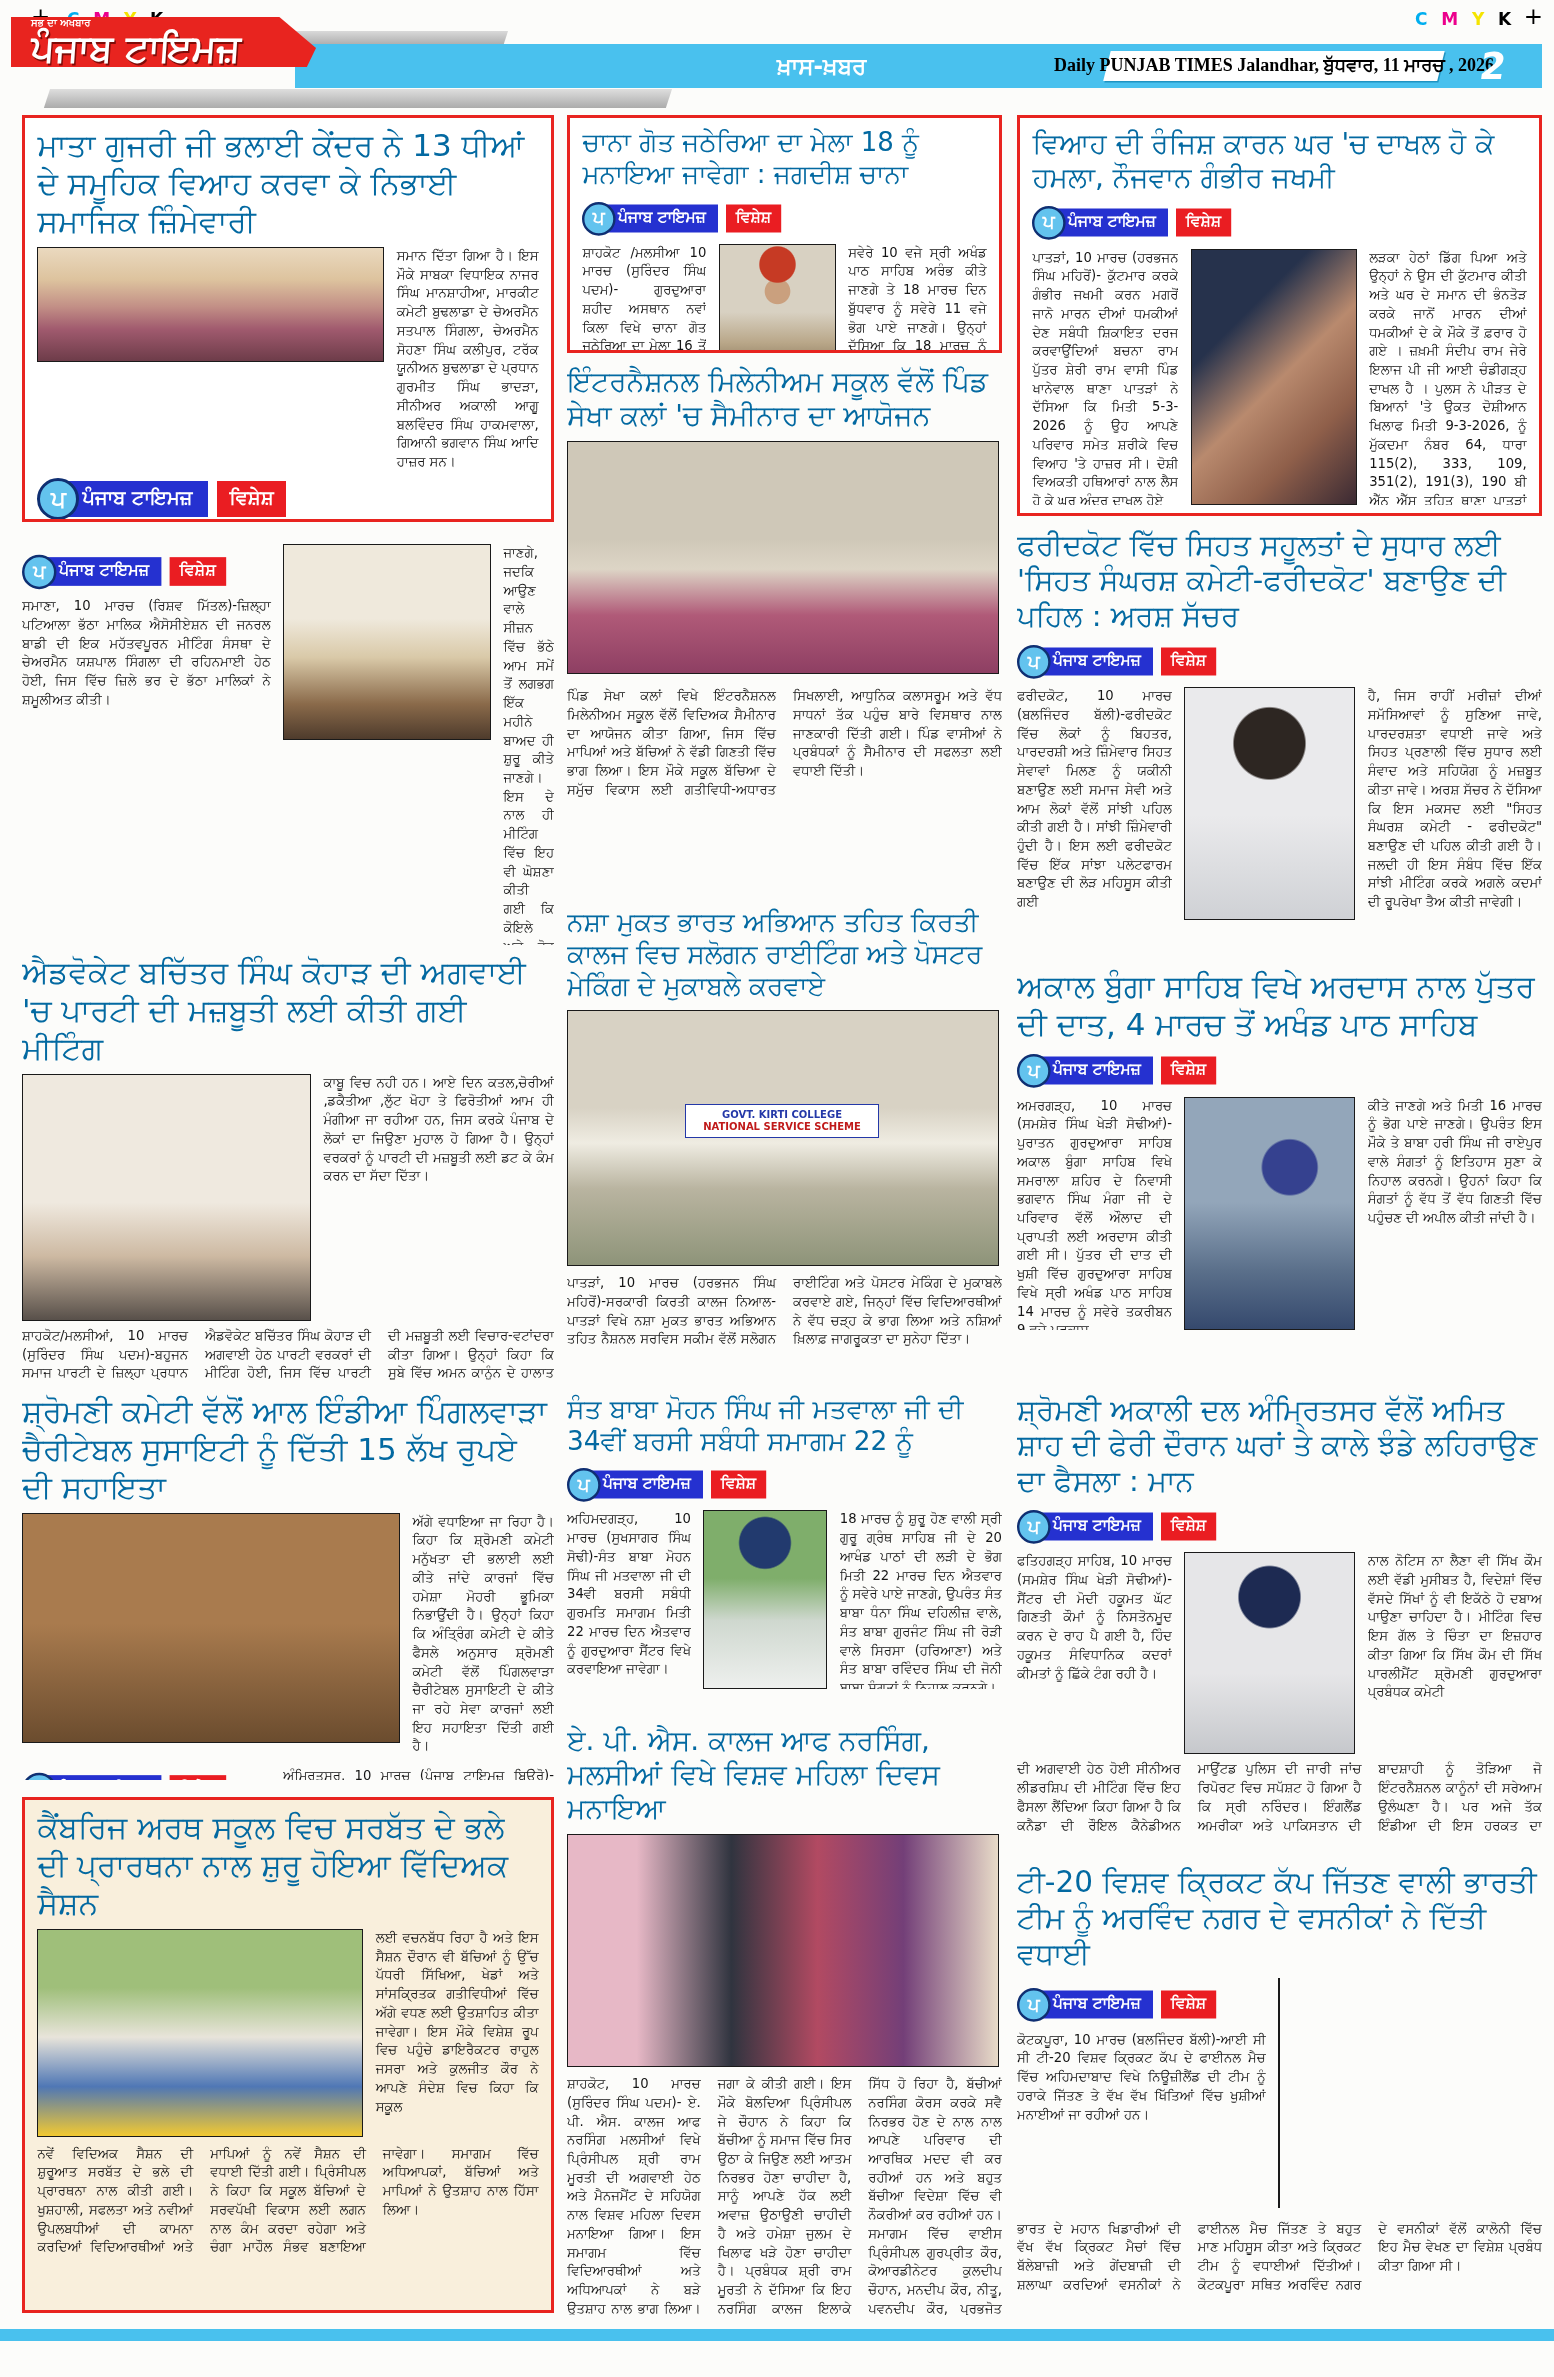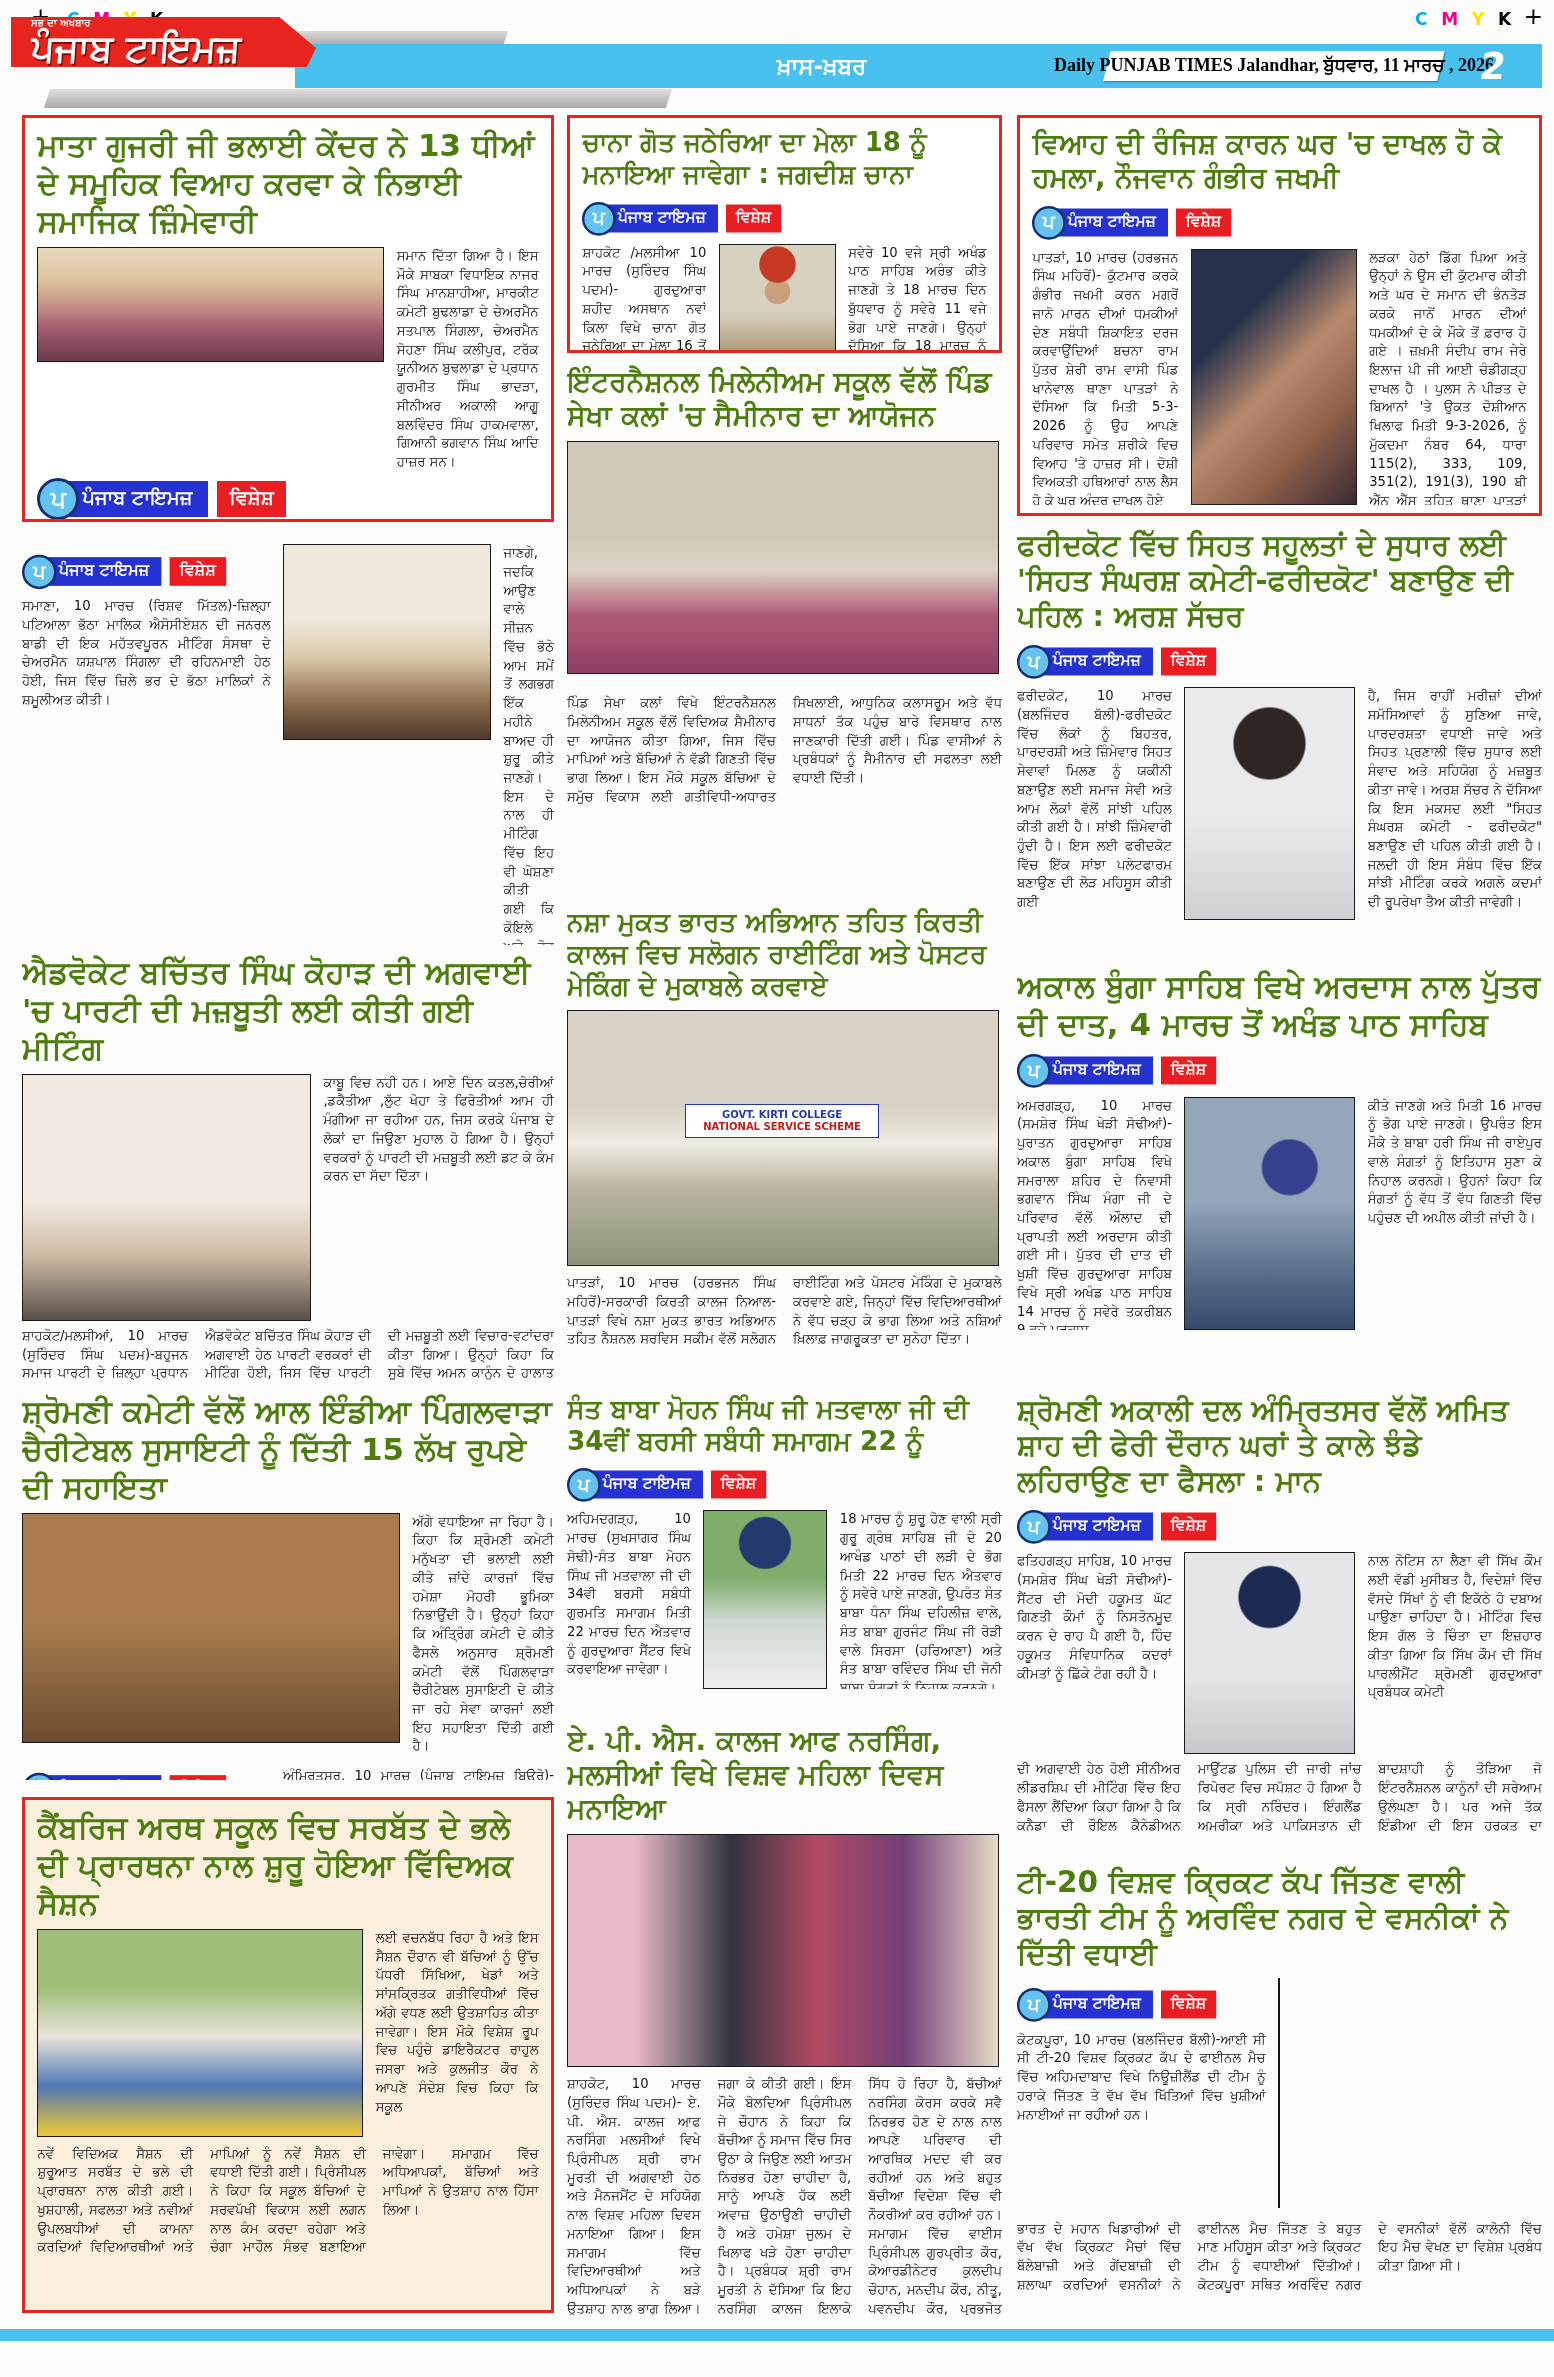--- a/index.html
+++ b/index.html
@@ -1,21 +1,21 @@
 <!DOCTYPE html>
 <html style="font-size:12.4px"><head>
 <meta charset="utf-8">
 <style>
   *{box-sizing:border-box;margin:0;padding:0}
   html,body{background:#6e6e6e}
   .page{position:relative;width:1554px;height:2377px;margin:0 auto;background:#fcfcfa;
         font-family:"DejaVu Sans","Liberation Sans",sans-serif;color:#111;overflow:hidden}
   .abs{position:absolute}
   .art{position:absolute;overflow:hidden}
-  .hl{font-weight:700;color:#4d7c0f;line-height:1.22}
+  .hl{font-weight:400;color:#0369a1;line-height:1.22}
   .sub{font-weight:600;font-style:italic;font-size:20px;margin-top:6.2px;color:#1b1b1b}
   .bt{font-size:13.2px;line-height:1.42;text-align:justify;color:#151515}
   .row{display:flex;gap:12.4px;align-items:flex-start;margin-top:6.2px}
   .grow{flex:1 1 auto;min-width:0}
   .c2{column-count:2;column-gap:17px}
   .c3{column-count:3;column-gap:17px}
   .ph{border:1.6px solid #1a1a1a;position:relative;overflow:hidden;flex:0 0 auto}
   .boxed{border:3.1px solid #e8241f;background:#fff;padding:9.3px 12.4px}
   .cream{background:#f9efdc}
   .badge{display:flex;align-items:center;margin:7.8px 0 6.2px;height:39px}
@@ -171,21 +171,21 @@
     <div class="row" style="margin-top:1.6px">
       <div class="bt" style="flex:0 0 124px;height:124px;overflow:hidden">ਸ਼ਾਹਕੋਟ /ਮਲਸੀਆ 10 ਮਾਰਚ (ਸੁਰਿੰਦਰ ਸਿੰਘ ਪਦਮ)- ਗੁਰਦੁਆਰਾ ਸ਼ਹੀਦ ਅਸਥਾਨ ਨਵਾਂ ਕਿਲਾ ਵਿਖੇ ਚਾਨਾ ਗੋਤ ਜਠੇਰਿਆ ਦਾ ਮੇਲਾ 16 ਤੋਂ 18 ਮਾਰਚ ਤੱਕ ਬੜੀ ਸ਼ਰਧਾ ਭਾਵਨਾ ਨਾਲ ਮਨਾਇਆ ਜਾ ਰਿਹਾ ਹੈ। ਗੁਰਦੁਆਰਾ ਪ੍ਰਬੰਧਕ ਕਮੇਟੀ ਦੇ ਪ੍ਰਧਾਨ ਜਗਦੀਸ਼ ਸਿੰਘ ਚਾਨਾ ਨੇ ਦੱਸਿਆ ਕਿ 16 ਮਾਰਚ ਦਿਨ ਸੋਮਵਾਰ ਨੂੰ</div>
       <div class="ph p-redturban" style="width:117px;height:124px"></div>
       <div class="bt grow" style="height:124px;overflow:hidden">ਸਵੇਰੇ 10 ਵਜੇ ਸ੍ਰੀ ਅਖੰਡ ਪਾਠ ਸਾਹਿਬ ਅਰੰਭ ਕੀਤੇ ਜਾਣਗੇ ਤੇ 18 ਮਾਰਚ ਦਿਨ ਬੁੱਧਵਾਰ ਨੂੰ ਸਵੇਰੇ 11 ਵਜੇ ਭੋਗ ਪਾਏ ਜਾਣਗੇ। ਉਨ੍ਹਾਂ ਦੱਸਿਆ ਕਿ 18 ਮਾਰਚ ਨੂੰ ਭੋਗ ਪੈਣ ਉਪਰੰਤ ਦੀਵਾਨ ਸਜਾਇਆ ਜਾਵੇਗਾ। ਜਿਸ ਵਿਚ ਕੀਰਤਨੀ ਜਥਾ ਭਾਈ ਸੁਖਦੇਵ ਸਿੰਘ ਸ਼ਾਹਕੋਟੀ ਤੇ ਭਾਈ ਸਤਨਾਮ ਸਿੰਘ ਸਿਦਕੀ ਵੱਲੋਂ ਸ਼ਬਦ ਦੀ ਵਿਆਖਿਆ ਕੀਤੀ ਜਾਵੇਗੀ। ਉਪਰੰਤ ਗੁਰੂ ਕਾ ਲੰਗਰ ਅਟੁੱਟ ਵਰਤੇਗਾ।</div>
     </div>
   </div>
 
   <div class="art" style="top:365px;left:567px;width:435px;height:528px">
     <div class="hl" style="font-size:28px">ਇੰਟਰਨੈਸ਼ਨਲ ਮਿਲੇਨੀਅਮ ਸਕੂਲ ਵੱਲੋਂ ਪਿੰਡ ਸੇਖਾ ਕਲਾਂ 'ਚ ਸੈਮੀਨਾਰ ਦਾ ਆਯੋਜਨ</div>
     <div class="ph p-seminar" style="width:432px;height:233px;margin-top:7.8px"></div>
-    <div class="bt c2" style="height:194px;margin-top:20px">ਪਿੰਡ ਸੇਖਾ ਕਲਾਂ ਵਿਖੇ ਇੰਟਰਨੈਸ਼ਨਲ ਮਿਲੇਨੀਅਮ ਸਕੂਲ ਵੱਲੋਂ ਵਿਦਿਅਕ ਸੈਮੀਨਾਰ ਦਾ ਆਯੋਜਨ ਕੀਤਾ ਗਿਆ, ਜਿਸ ਵਿੱਚ ਮਾਪਿਆਂ ਅਤੇ ਬੱਚਿਆਂ ਨੇ ਵੱਡੀ ਗਿਣਤੀ ਵਿੱਚ ਭਾਗ ਲਿਆ। ਇਸ ਮੌਕੇ ਸਕੂਲ ਬੱਚਿਆ ਦੇ ਸਮੁੱਚ ਵਿਕਾਸ ਲਈ ਗਤੀਵਿਧੀ-ਅਧਾਰਤ ਸਿਖਲਾਈ, ਆਧੁਨਿਕ ਕਲਾਸਰੂਮ ਅਤੇ ਵੱਧ ਸਾਧਨਾਂ ਤੱਕ ਪਹੁੰਚ ਬਾਰੇ ਵਿਸਥਾਰ ਨਾਲ ਜਾਣਕਾਰੀ ਦਿੱਤੀ ਗਈ। ਪਿੰਡ ਵਾਸੀਆਂ ਨੇ ਪ੍ਰਬੰਧਕਾਂ ਨੂੰ ਸੈਮੀਨਾਰ ਦੀ ਸਫਲਤਾ ਲਈ ਵਧਾਈ ਦਿੱਤੀ।</div>
+    <div class="bt c2" style="height:194px;margin-top:13px">ਪਿੰਡ ਸੇਖਾ ਕਲਾਂ ਵਿਖੇ ਇੰਟਰਨੈਸ਼ਨਲ ਮਿਲੇਨੀਅਮ ਸਕੂਲ ਵੱਲੋਂ ਵਿਦਿਅਕ ਸੈਮੀਨਾਰ ਦਾ ਆਯੋਜਨ ਕੀਤਾ ਗਿਆ, ਜਿਸ ਵਿੱਚ ਮਾਪਿਆਂ ਅਤੇ ਬੱਚਿਆਂ ਨੇ ਵੱਡੀ ਗਿਣਤੀ ਵਿੱਚ ਭਾਗ ਲਿਆ। ਇਸ ਮੌਕੇ ਸਕੂਲ ਬੱਚਿਆ ਦੇ ਸਮੁੱਚ ਵਿਕਾਸ ਲਈ ਗਤੀਵਿਧੀ-ਅਧਾਰਤ ਸਿਖਲਾਈ, ਆਧੁਨਿਕ ਕਲਾਸਰੂਮ ਅਤੇ ਵੱਧ ਸਾਧਨਾਂ ਤੱਕ ਪਹੁੰਚ ਬਾਰੇ ਵਿਸਥਾਰ ਨਾਲ ਜਾਣਕਾਰੀ ਦਿੱਤੀ ਗਈ। ਪਿੰਡ ਵਾਸੀਆਂ ਨੇ ਪ੍ਰਬੰਧਕਾਂ ਨੂੰ ਸੈਮੀਨਾਰ ਦੀ ਸਫਲਤਾ ਲਈ ਵਧਾਈ ਦਿੱਤੀ।</div>
   </div>
 
   <div class="art" style="top:906px;left:567px;width:435px;height:473px">
     <div class="hl" style="font-size:26.4px">ਨਸ਼ਾ ਮੁਕਤ ਭਾਰਤ ਅਭਿਆਨ ਤਹਿਤ ਕਿਰਤੀ ਕਾਲਜ ਵਿਚ ਸਲੋਗਨ ਰਾਈਟਿੰਗ ਅਤੇ ਪੋਸਟਰ ਮੇਕਿੰਗ ਦੇ ਮੁਕਾਬਲੇ ਕਰਵਾਏ</div>
     <div class="ph p-kirti" style="width:432px;height:256px;margin-top:7.8px">
       <div class="ovl" style="left:117px;top:93px;width:194px">
         <div>GOVT. KIRTI COLLEGE</div>
         <div style="color:#c01a1a">NATIONAL SERVICE SCHEME</div>
       </div>
     </div>

